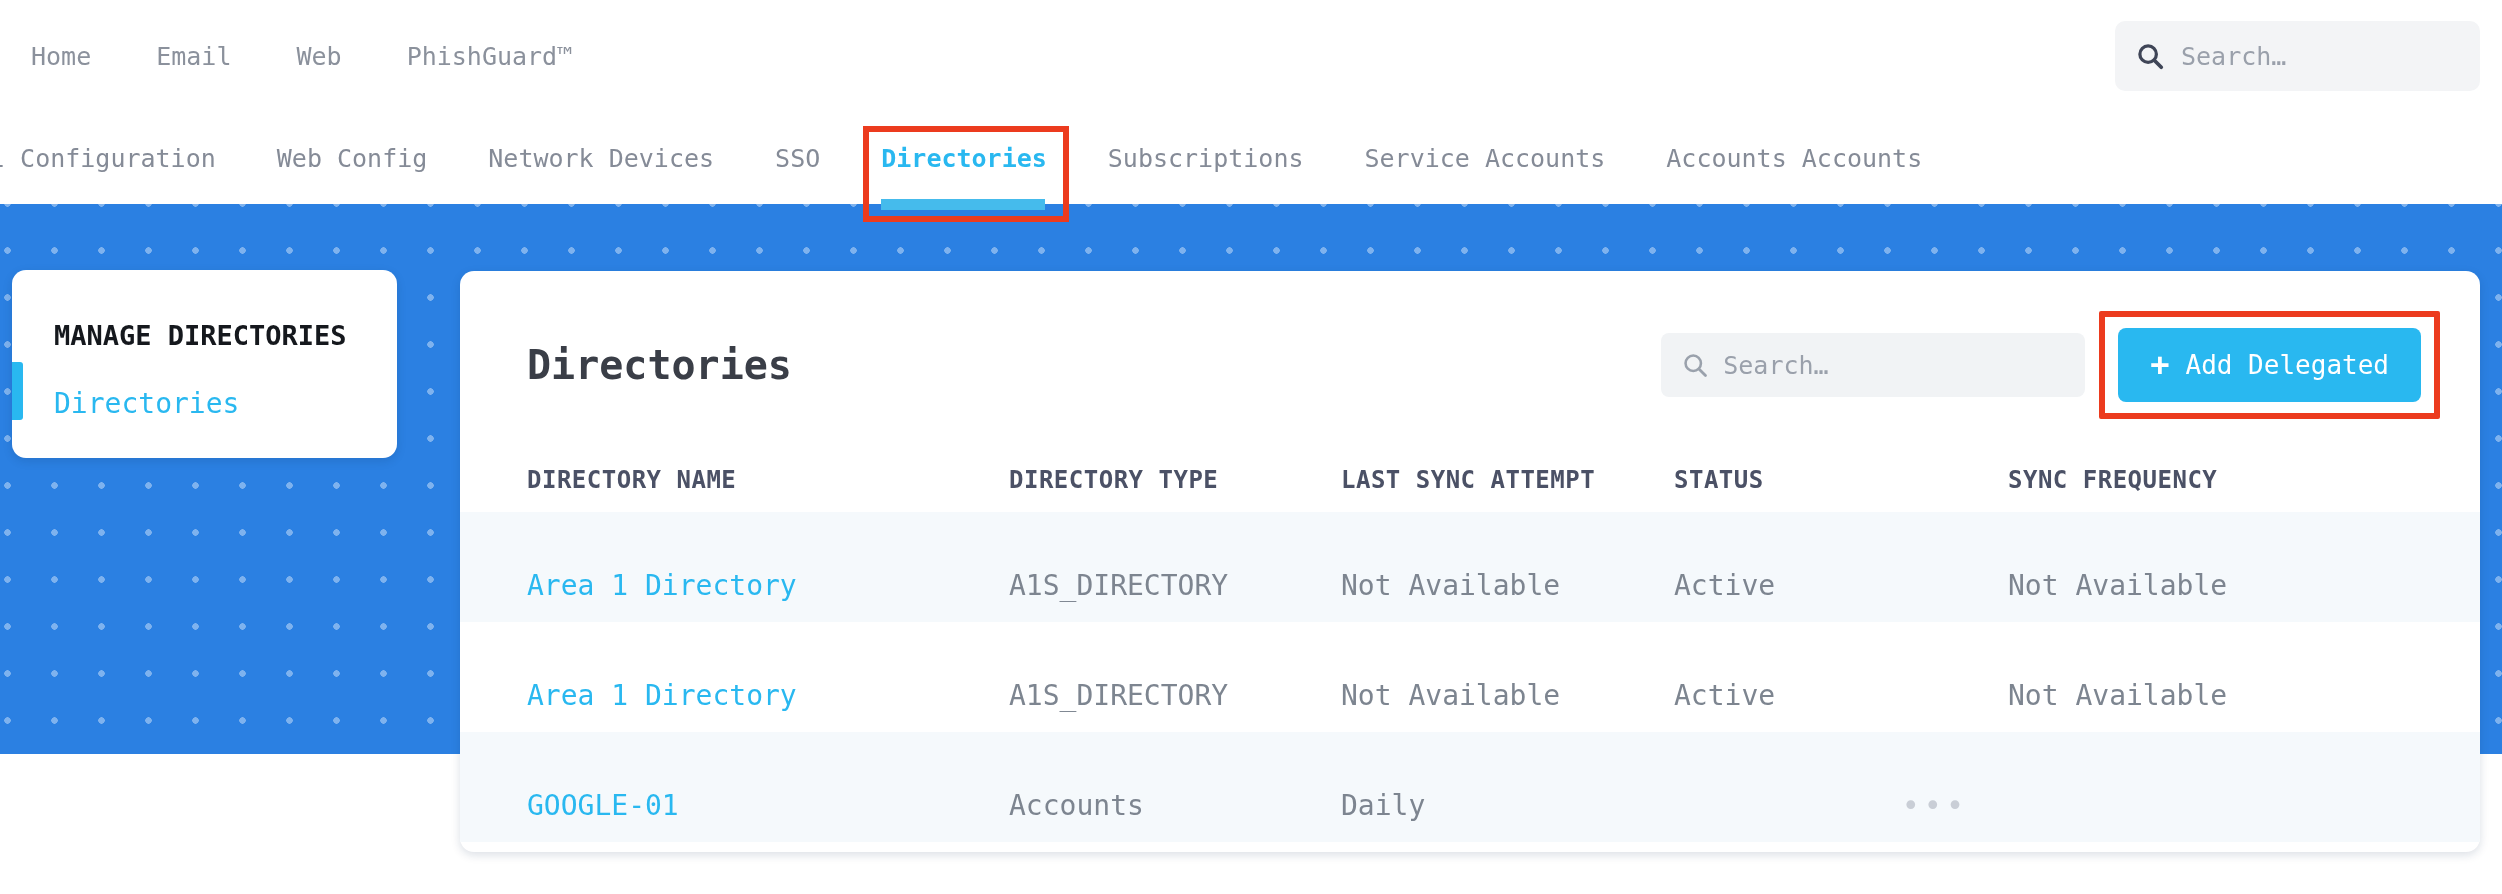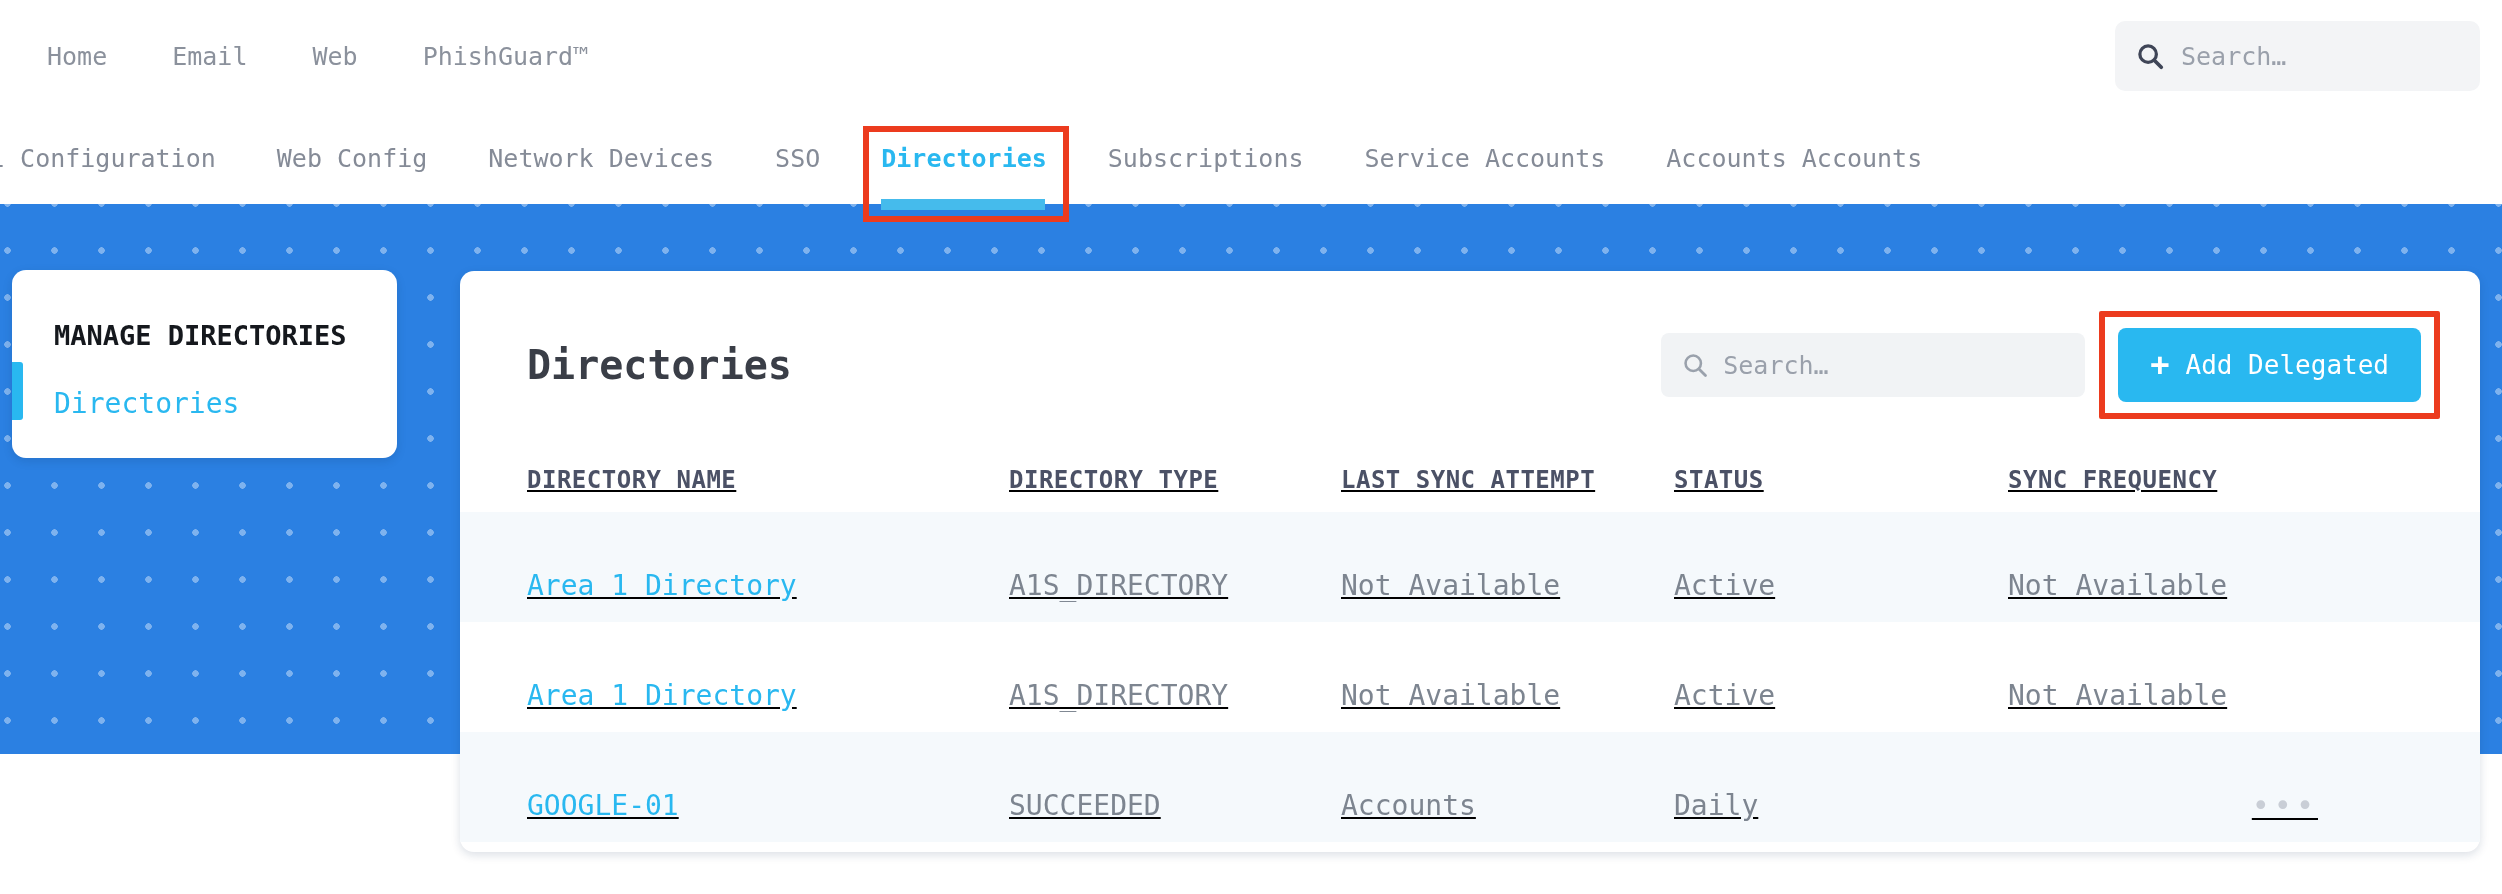--- a/index.html
+++ b/index.html
@@ -6,21 +6,21 @@
   html,body { background:#ffffff; }
   .screen {
     position:relative; width:2502px; height:894px; overflow:hidden;
     font-family:"DejaVu Sans Mono","Liberation Mono",monospace;
     background:#ffffff;
   }
 
   
   .topbar {
     height:112px; display:flex; align-items:center; gap:65px;
-    padding-left:47px; background:#ffffff;
+    padding-left:31px; background:#ffffff;
   }
   .topbar .toplink {
     font-size:25px; color:#8b919c; cursor:pointer; white-space:nowrap;
   }
   .topbar-search {
     margin-left:auto; margin-right:22px; width:365px; height:70px;
     background:#f3f4f6; border-radius:10px;
     display:flex; align-items:center; gap:16px; padding:0 20px;
   }
   .topbar-search input {
@@ -108,21 +108,20 @@
     white-space:nowrap;
   }
   .add-btn .plus { font-size:32px; font-weight:bold; line-height:1; margin-top:-3px; }
 
   
   .dtable { margin-top:43px; }
   .thead, .trow {
     display:grid;
     grid-template-columns:482px 332px 333px 334px 350px 1fr;
     align-items:center;
-    text-decoration:underline;
   }
   .thead { height:64px; }
   .th {
     font-size:24px; font-weight:bold; color:#4b5166; letter-spacing:0.5px;
     white-space:nowrap; overflow:hidden;
   }
   .trow { height:110px; margin:0 -40px 0 -67px; padding:0 40px 0 67px; }
   .trow.tint { background:#f5f9fc; }
   .td { font-size:28px; color:#7d8590; white-space:nowrap; overflow:hidden;margin-top:36px; }
   .td.name { color:#29b8f0; cursor:pointer; }
@@ -223,21 +222,20 @@
     <div class="td">A1S_DIRECTORY</div>
     <div class="td">Not Available</div>
     <div class="td">Active</div>
     <div class="td">Not Available</div>
     <div class="td menu">
       <span class="dots" style="visibility: hidden;">•••</span>
     </div>
   </div>
             <div class="trow tint">
     <div class="td name">GOOGLE-01</div>
-    <div class="td">SUCCEEDED</div>
     <div class="td">Accounts</div>
     <div class="td">Daily</div>
     <div class="td menu">
       <span class="dots">•••</span>
     </div>
   </div>
           </div>
       </div>
     </section>
   </div>

